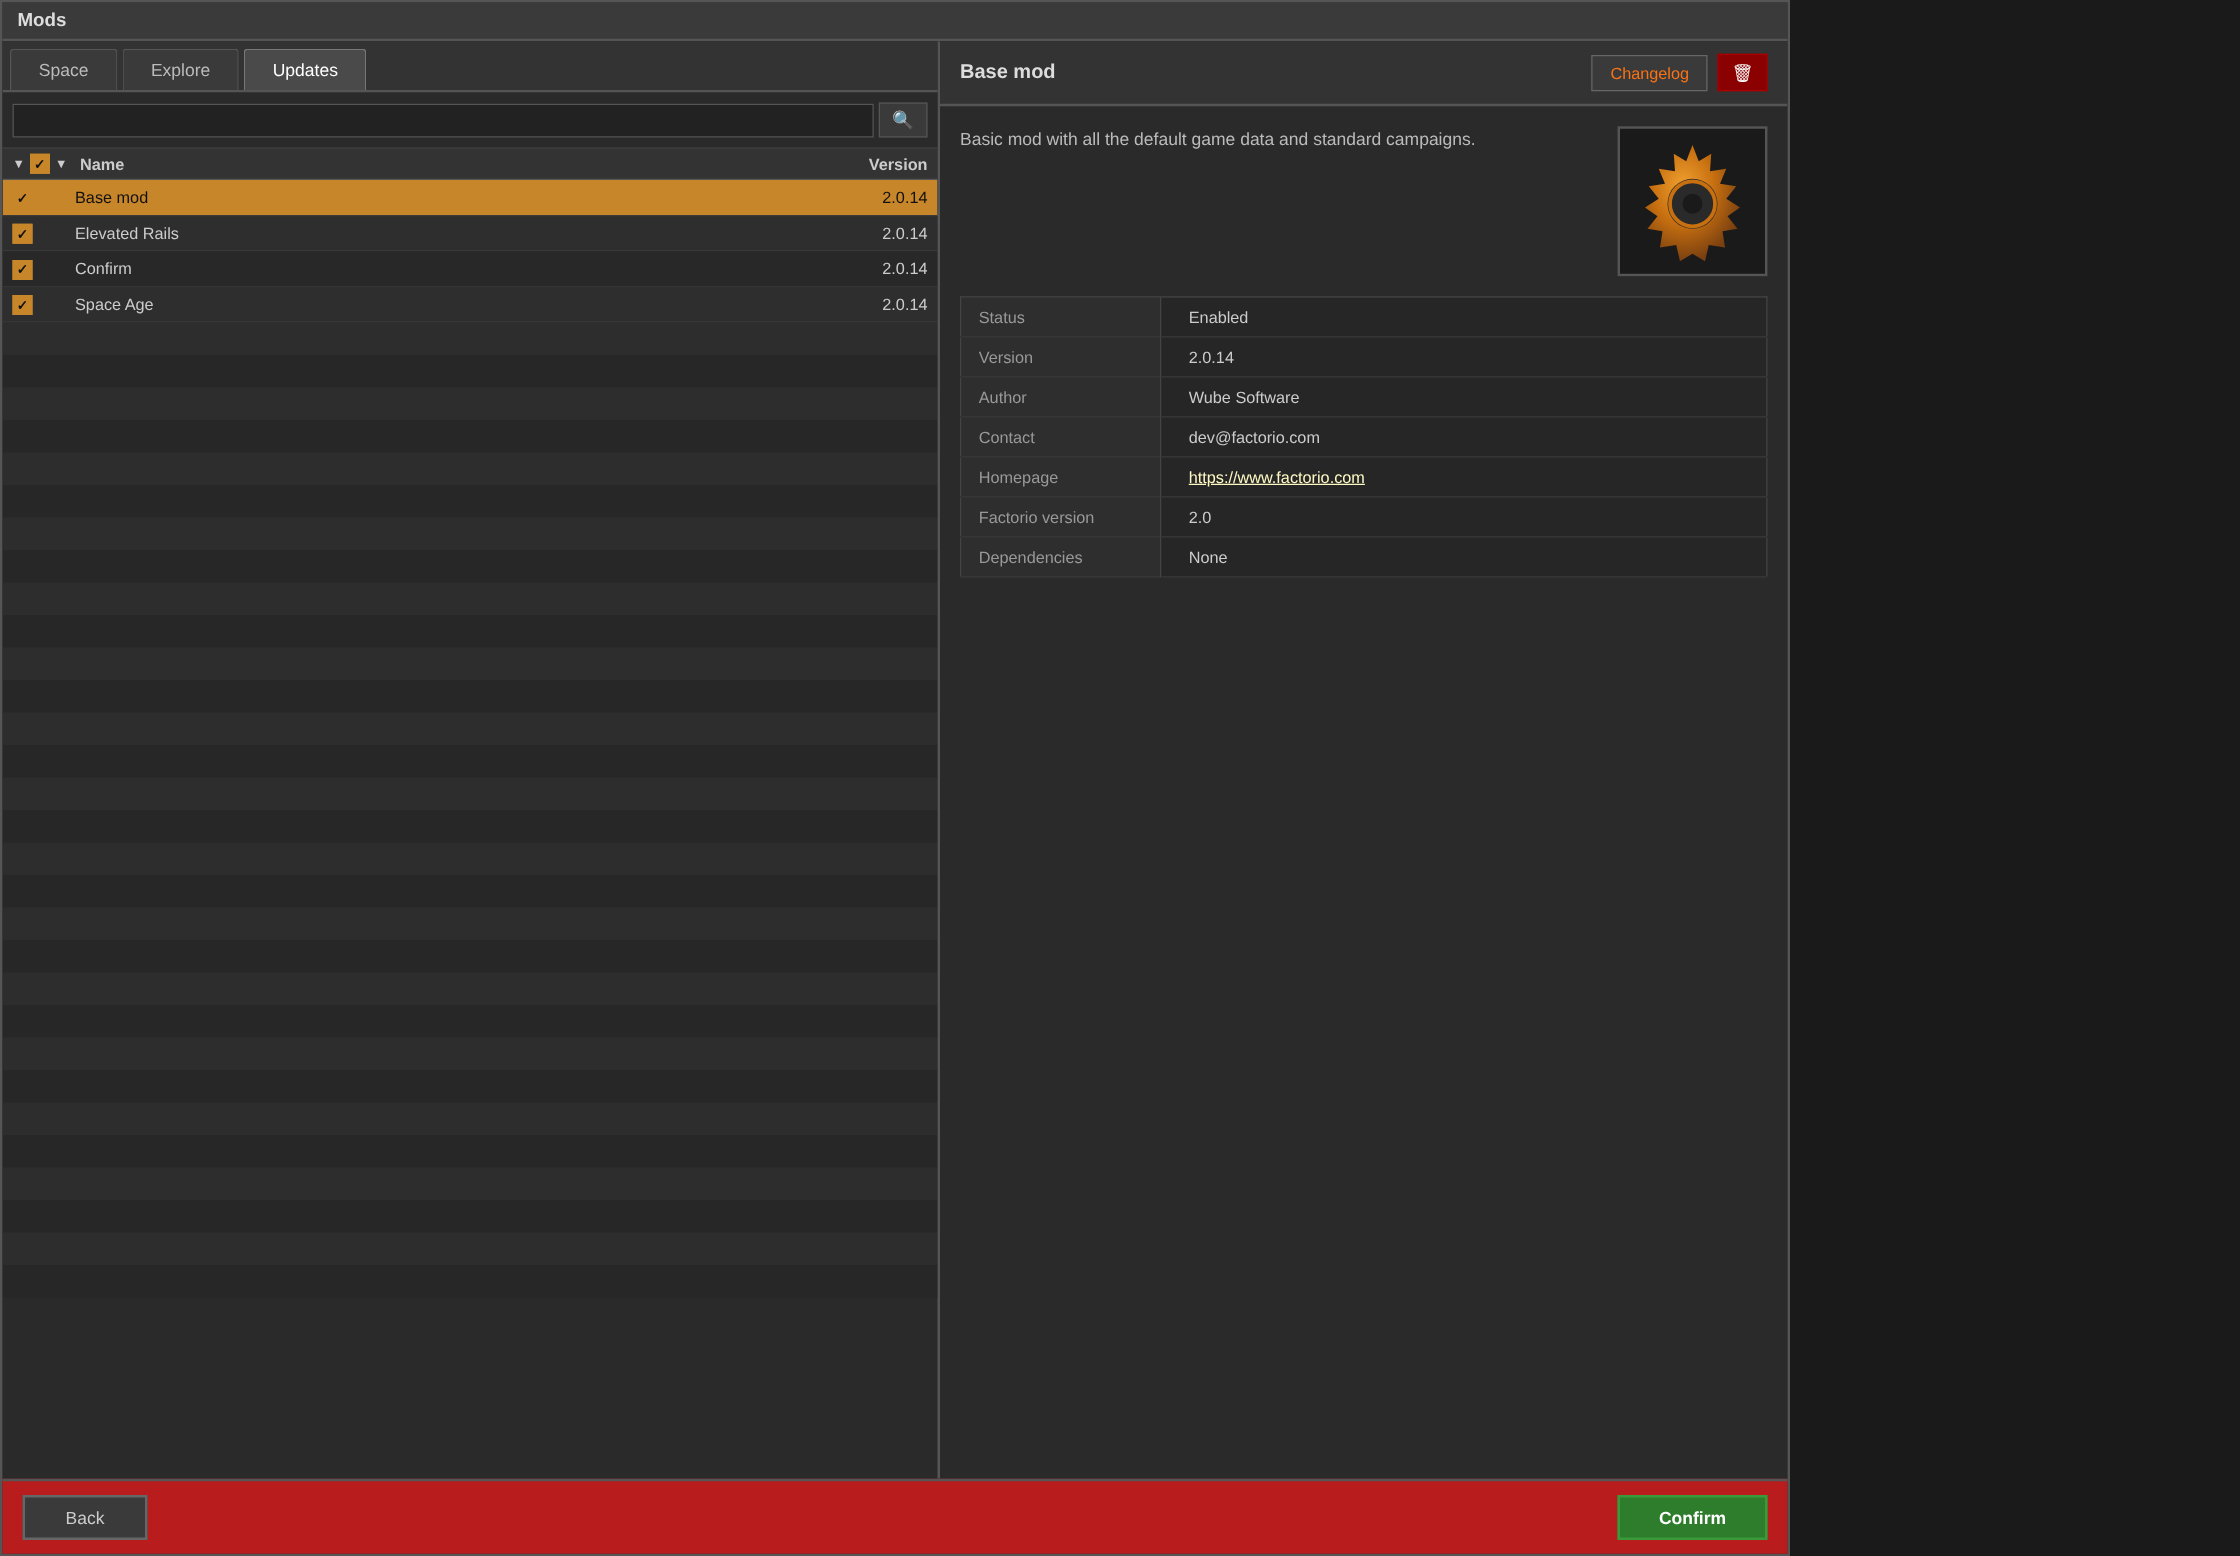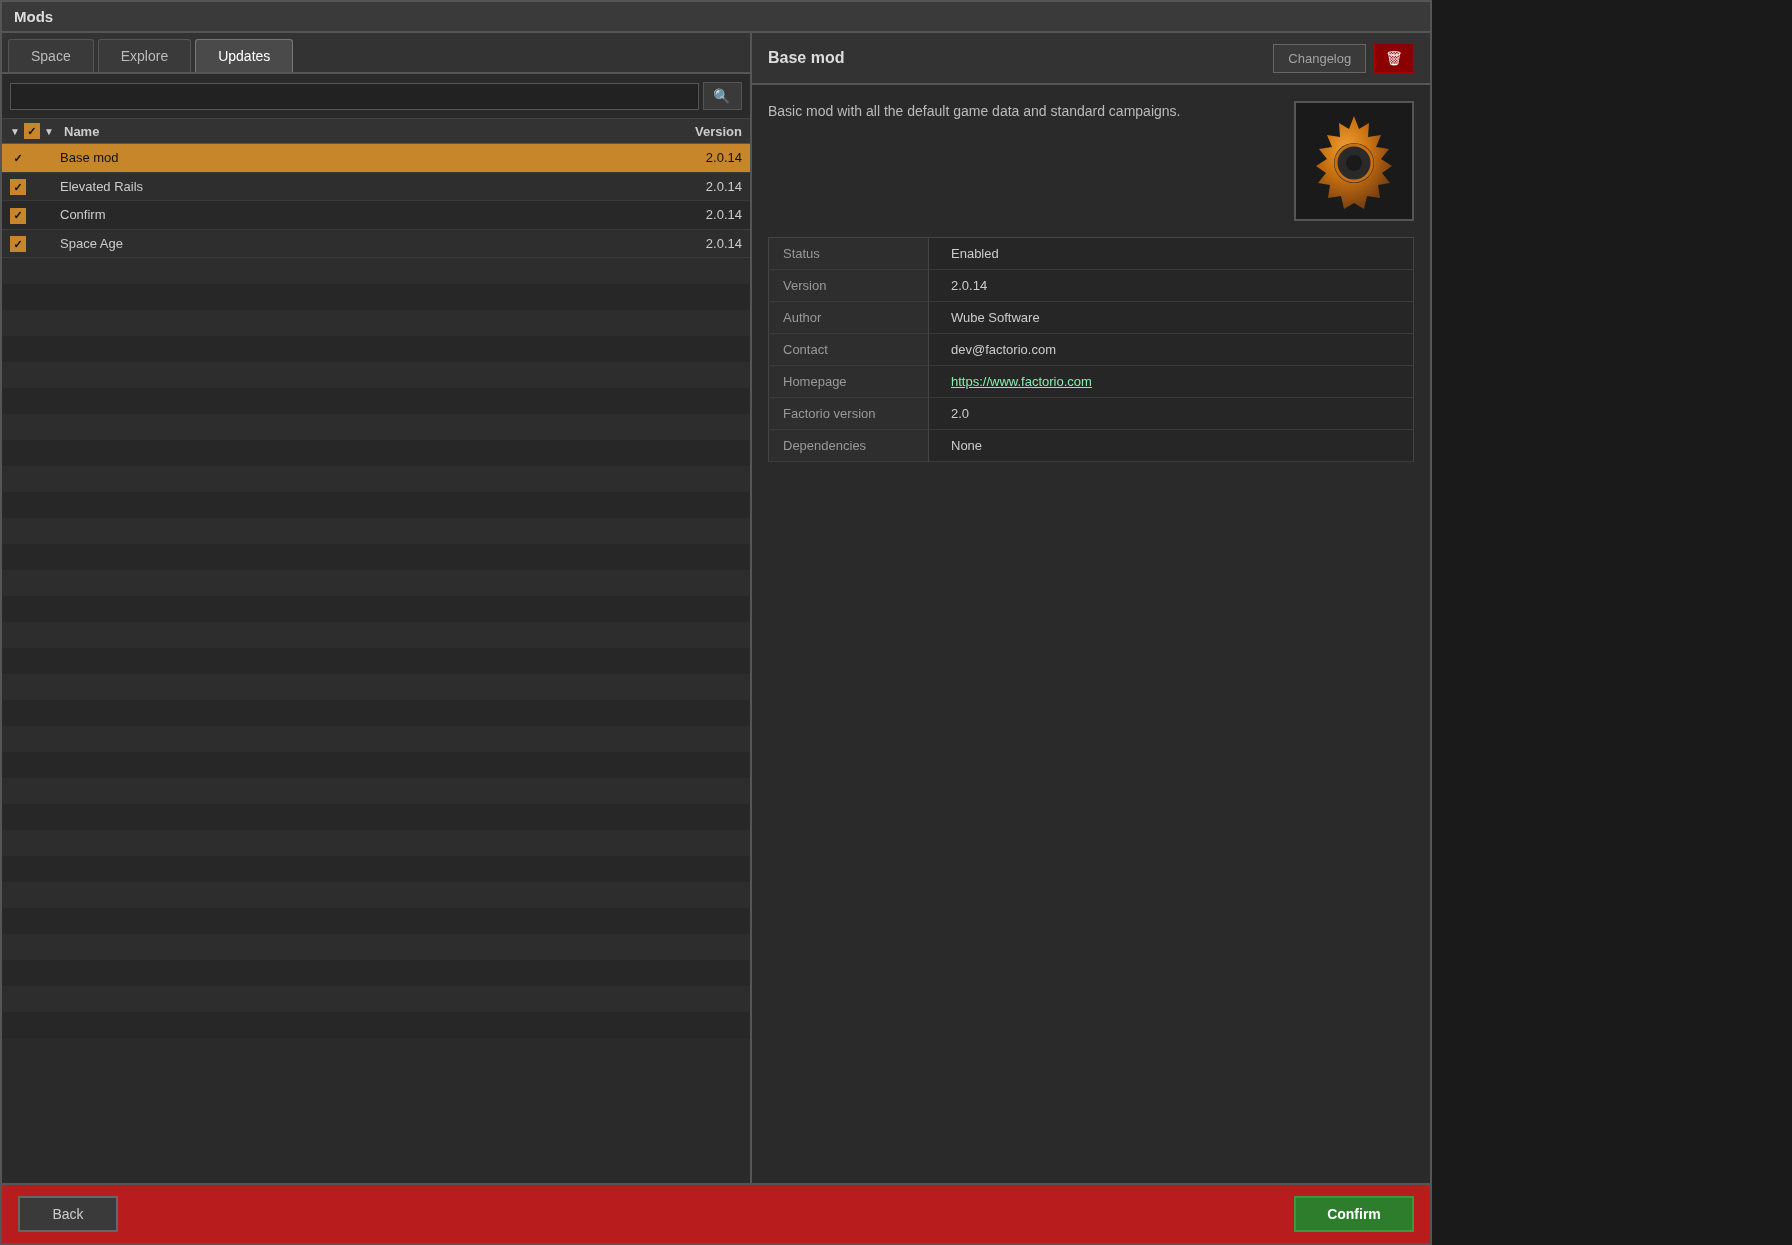--- a/index.html
+++ b/index.html
@@ -218,21 +218,21 @@
 
     .detail-actions {
       display: flex;
       align-items: center;
       gap: 8px;
     }
 
     .changelog-btn {
       background: #3a3a3a;
       border: 1px solid #666;
-      color: #a3a3a3;
+      color: #f97316;
       padding: 6px 14px;
       cursor: pointer;
       font-size: 13px;
     }
 
     .delete-btn {
       background: #8b0000;
       border: 1px solid #a00;
       color: #fff;
       padding: 6px 10px;
@@ -300,21 +300,21 @@
       border-right: 1px solid #444;
     }
 
     .detail-table td:last-child {
       color: #ccc;
       background: #262626;
       padding-left: 22px;
     }
 
     .link {
-      color: #86efac;
+      color: #fef9c3;
       text-decoration: underline;
       cursor: pointer;
     }
 
     
     .bottom-bar {
       display: flex;
       align-items: center;
       justify-content: space-between;
       padding: 10px 16px;

